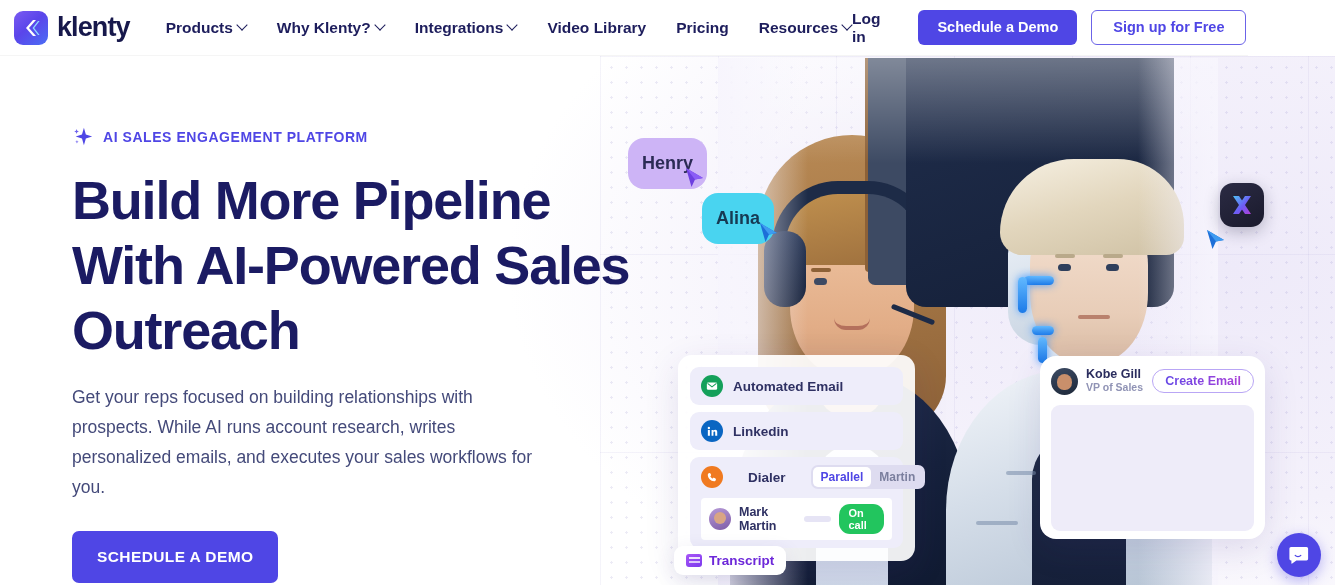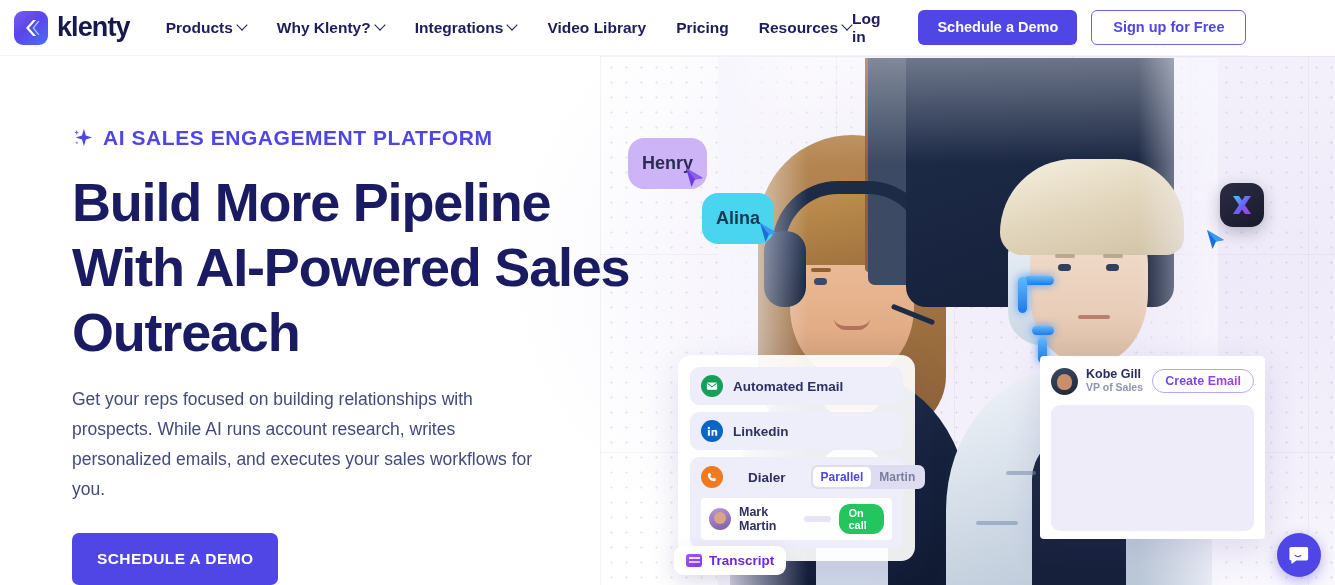--- a/index.html
+++ b/index.html
@@ -81,21 +81,21 @@
       radial-gradient(rgba(120,110,190,0.16) 1px, transparent 1.2px);
     background-size: 118px 198px, 118px 198px, 15px 15px;
     background-position: 0 0, 0 0, 4px 4px;
     opacity: .85;
   }
 
   
   .hero-copy { position: absolute; left: 72px; top: 70px; width: 640px; }
   .eyebrow {
     display: flex; align-items: center; gap: 9px;
-    font-size: 21px; font-weight: 800; letter-spacing: .55px;
+    font-size: 14px; font-weight: 800; letter-spacing: .55px;
     color: #4f46e5; text-transform: uppercase;
   }
   .spark { width: 22px; height: 22px; display:block; }
   .hero-title {
     margin-top: 20px;
     font-size: 54px; line-height: 65px; font-weight: 800;
     color: #1b1b63; letter-spacing: -1.2px;
   }
   .hero-sub {
     margin-top: 19px;
@@ -322,21 +322,21 @@
   }
   .tr-icon::after {
     content:""; position:absolute; left:2.5px; top:3px; width:11px; height:2px;
     background: rgba(255,255,255,.85);
     box-shadow: 0 4px 0 rgba(255,255,255,.7);
   }
 
   
   .card-compose {
     position: absolute; left: 440px; top: 300px; width: 225px; height: 183px;
-    background: #ffffff; border-radius: 4px; padding: 11px;
+    background: #ffffff; border-radius: 16px; padding: 11px;
     box-shadow: 0 10px 34px rgba(60,50,130,.13); z-index: 10;
   }
   .cc-head { display: flex; align-items: center; gap: 8px; }
   .cc-av {
     width: 27px; height: 27px; border-radius: 50%; flex:0 0 auto;
     background: linear-gradient(160deg,#3c4a63,#1d2839); position: relative; overflow: hidden;
   }
   .cc-av::after {
     content:""; position:absolute; left:6px; top:6px; width:15px; height:16px;
     border-radius:50% 50% 45% 45%; background:#c98f6b;

